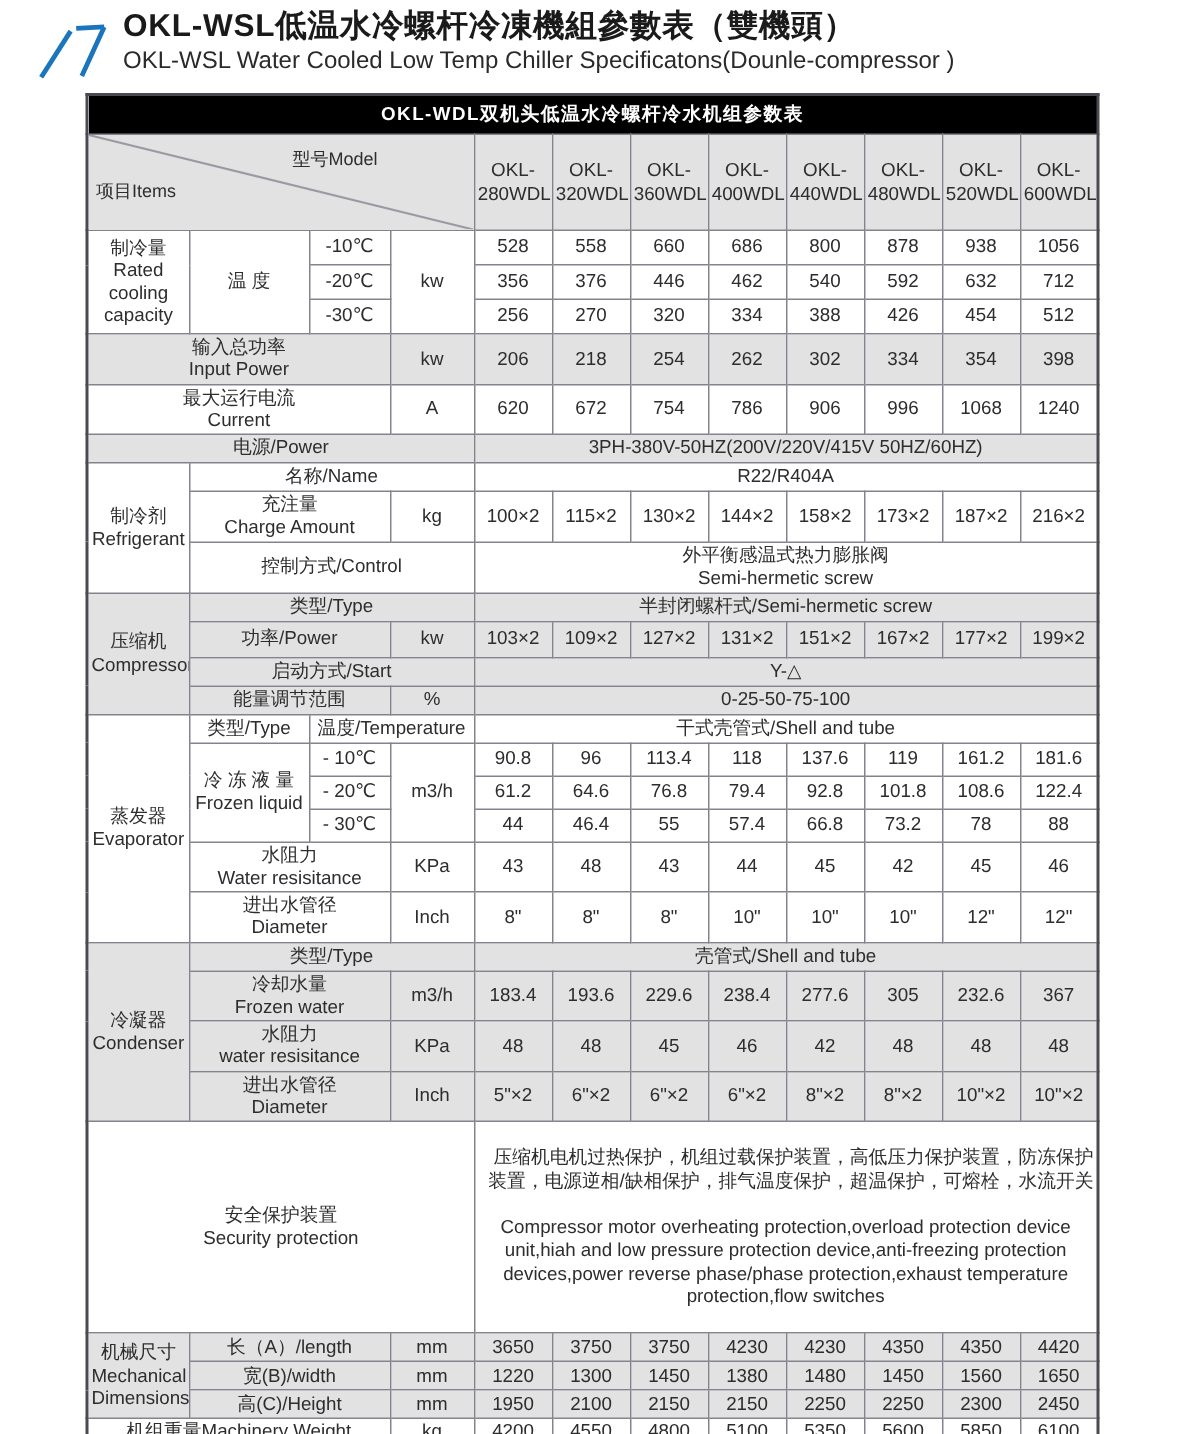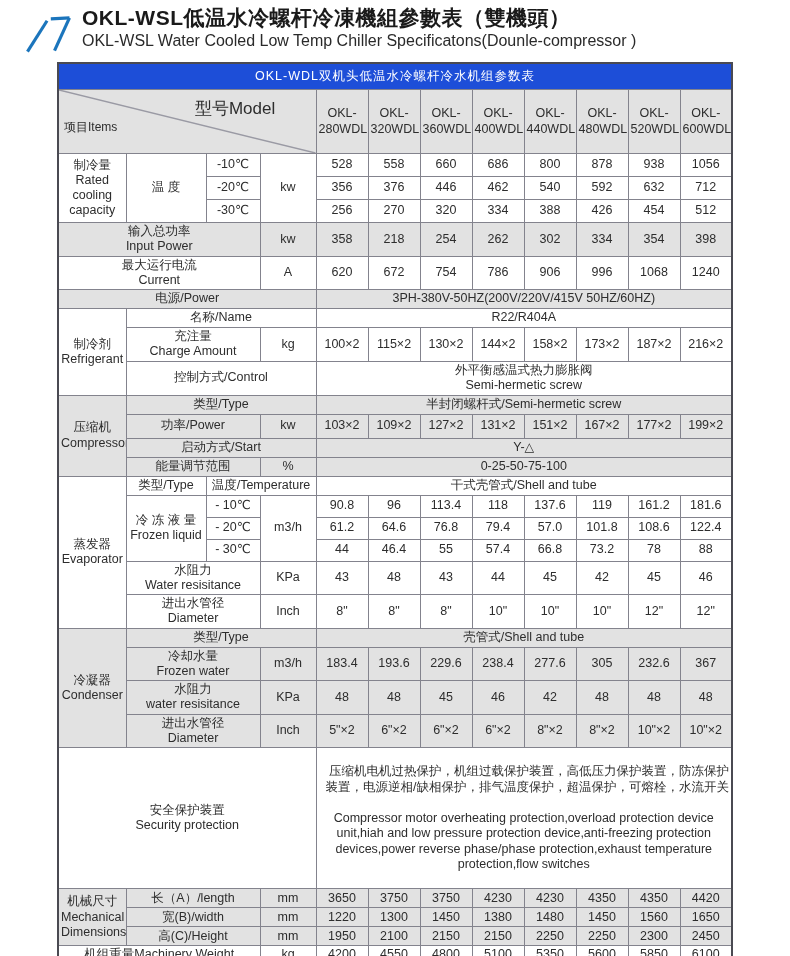--- a/index.html
+++ b/index.html
@@ -13,37 +13,37 @@
   .logo path{fill:none;stroke:#1B75BC;stroke-width:3.4;}
   .titles{margin-left:6px;}
   .title-zh{font-size:21px;font-weight:bold;letter-spacing:.5px;margin:0;line-height:1.2;color:#1a1a1a;}
   .title-en{font-size:16px;margin-top:1px;line-height:1.2;color:#2a2a2a;}
 
   
   table.spec{border-collapse:collapse;table-layout:fixed;width:671px;margin:8px 0 0 57px;
              border:2px solid #4A4A52;}
   .spec td{border:1px solid #83838D;text-align:center;vertical-align:middle;
            font-size:12.5px;line-height:1.22;padding:1px 2px;white-space:pre-line;overflow:hidden;}
-  .tbar{background:#1d4ed8;color:#ffffff;font-weight:normal;font-size:15px;
+  .tbar{background:#000000;color:#ffffff;font-weight:bold;font-size:15px;
         letter-spacing:1px;height:23px;border-bottom:1.5px solid #4A4A52;}
   tr.gray td{background:#E2E2E2;}
   .vc{font-size:13px;}
   .mh{font-size:12.5px;line-height:1.25;}
   .grp{font-size:11.5px;line-height:1.3;padding:0;}
   .unit{font-size:12.5px;}
   .h43{height:43px}.h23{height:23px}.h32{height:32px}.h19{height:19px}
   .h28{height:28px}.h34{height:34px}.h24{height:24px}.h22{height:22px}
   .h30{height:30px}.h72{height:72px}.h15{height:15px}
 
   
   .diag{position:relative;padding:0;}
   .dline{position:absolute;left:0;top:0;width:100%;height:100%;}
   .dline line{stroke:#9a9aa4;stroke-width:1;}
   .diag .items{position:absolute;left:5px;bottom:18px;font-size:12px;}
-  .diag .model{position:absolute;left:53%;top:9px;font-size:17px;}
+  .diag .model{position:absolute;left:53%;top:9px;font-size:12px;}
 
   
   .sec{text-align:left;padding:4px 7px;font-size:11.5px;line-height:1.4;white-space:normal;}
   .sec .zh{margin-bottom:1px;text-align:right;}
 </style>
 </head>
 <body>
 
 <div class="page">
 
@@ -142,21 +142,21 @@
           <td class="vc">388</td>
           <td class="vc">426</td>
           <td class="vc">454</td>
           <td class="vc">512</td>
         </tr>
 
       <tr class="gray h32">
         <td colspan="3">输入总功率
 Input Power</td>
         <td class="unit">kw</td>
-      <td class="vc">358</td>
+      <td class="vc">206</td>
           <td class="vc">218</td>
           <td class="vc">254</td>
           <td class="vc">262</td>
           <td class="vc">302</td>
           <td class="vc">334</td>
           <td class="vc">354</td>
           <td class="vc">398</td>
         </tr>
 
       <tr class="h32">
@@ -251,21 +251,21 @@
           <td class="vc">119</td>
           <td class="vc">161.2</td>
           <td class="vc">181.6</td>
         </tr>
       <tr class="h22">
         <td>- 20℃</td>
       <td class="vc">61.2</td>
           <td class="vc">64.6</td>
           <td class="vc">76.8</td>
           <td class="vc">79.4</td>
-          <td class="vc">57.0</td>
+          <td class="vc">92.8</td>
           <td class="vc">101.8</td>
           <td class="vc">108.6</td>
           <td class="vc">122.4</td>
         </tr>
       <tr class="h22">
         <td>- 30℃</td>
       <td class="vc">44</td>
           <td class="vc">46.4</td>
           <td class="vc">55</td>
           <td class="vc">57.4</td>

